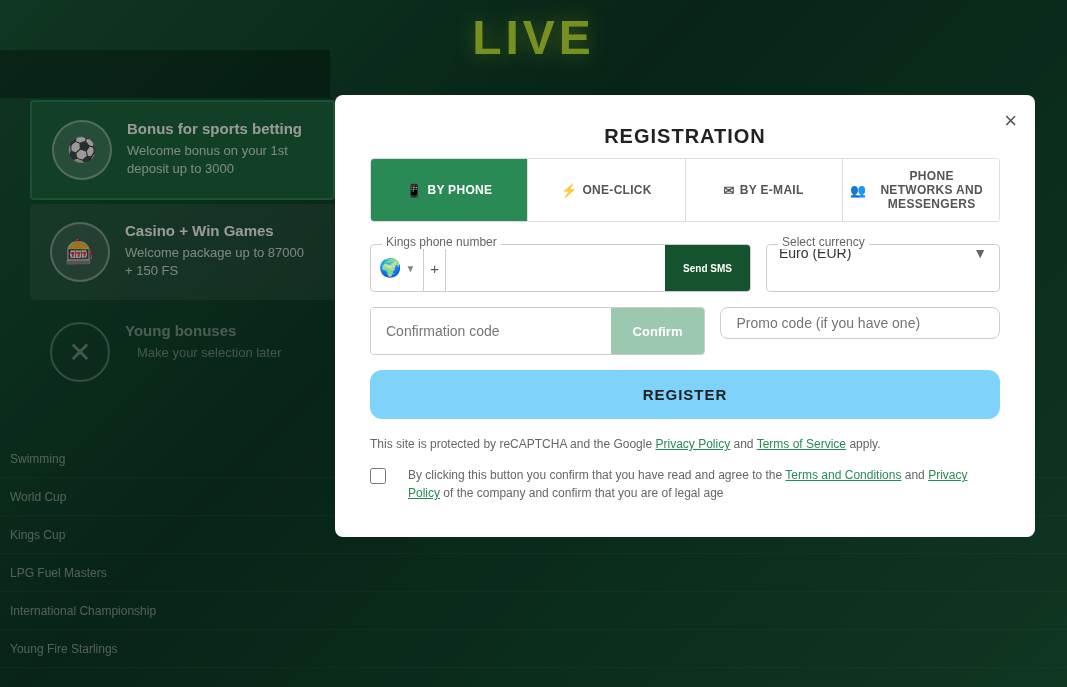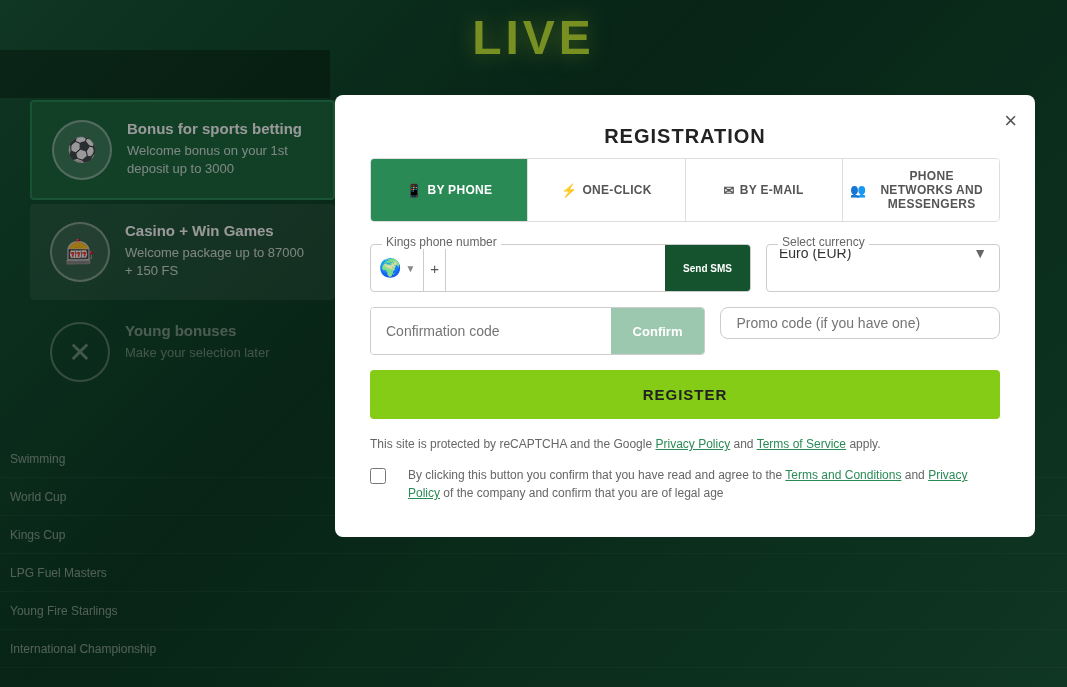--- a/index.html
+++ b/index.html
@@ -332,24 +332,24 @@
       width: 100%;
       border: none;
       outline: none;
       font-size: 14px;
       color: #aaa;
     }
 
     
     .register-btn {
       width: 100%;
-      background: #84cc16;
+      background: #7dd3fc;
       color: #222;
       border: none;
-      border-radius: 4px;
+      border-radius: 12px;
       padding: 16px;
       font-size: 15px;
       font-weight: bold;
       letter-spacing: 1px;
       cursor: pointer;
       margin-bottom: 18px;
     }
 
     
     .recaptcha-text {
@@ -426,22 +426,22 @@
 <div class="bg"></div>
 <div class="bg-live">LIVE</div>
 
 <div class="bg-nav"></div>
 
 <div class="bg-rows">
   <div class="bg-row">Swimming</div>
   <div class="bg-row">World Cup</div>
   <div class="bg-row">Kings Cup</div>
   <div class="bg-row">LPG Fuel Masters</div>
+  <div class="bg-row">International Championship</div>
   <div class="bg-row">Young Fire Starlings</div>
-  <div class="bg-row">International Championship</div>
 </div>
 
 <div class="bonus-panel">
 
   <div class="bonus-item sports">
     <div class="bonus-icon sports-icon">⚽</div>
     <div class="bonus-text">
       <h3>Bonus for sports betting</h3>
       <p>Welcome bonus on your 1st deposit up to 3000</p>
     </div>
@@ -452,21 +452,21 @@
     <div class="bonus-text">
       <h3>Casino + Win Games</h3>
       <p>Welcome package up to 87000    + 150 FS</p>
     </div>
   </div>
 
   <div class="bonus-item reject">
     <div class="bonus-icon reject-icon">✕</div>
     <div class="bonus-text">
       <h3 class="muted" style="color:rgba(255,255,255,0.45);">Young bonuses</h3>
-      <p class="muted" style="color:rgba(255,255,255,0.4);">Make your selection later</p>
+      <p class="muted" style="color:rgba(255,255,255,0.4);margin-left:12px;">Make your selection later</p>
     </div>
   </div>
 </div>
 
 <div class="modal-overlay"></div>
 
 <div class="modal">
   <button class="modal-close">×</button>
 
   <h2 class="modal-title">REGISTRATION</h2>

